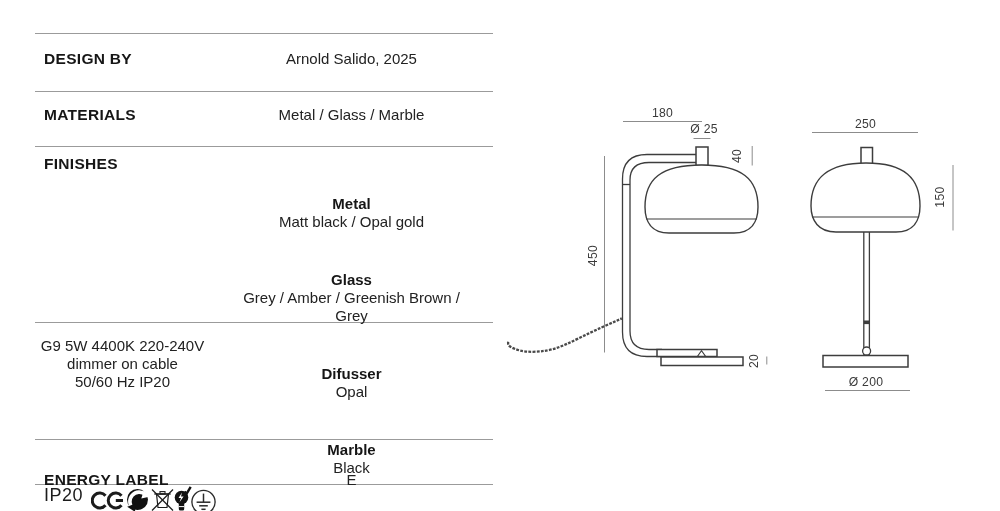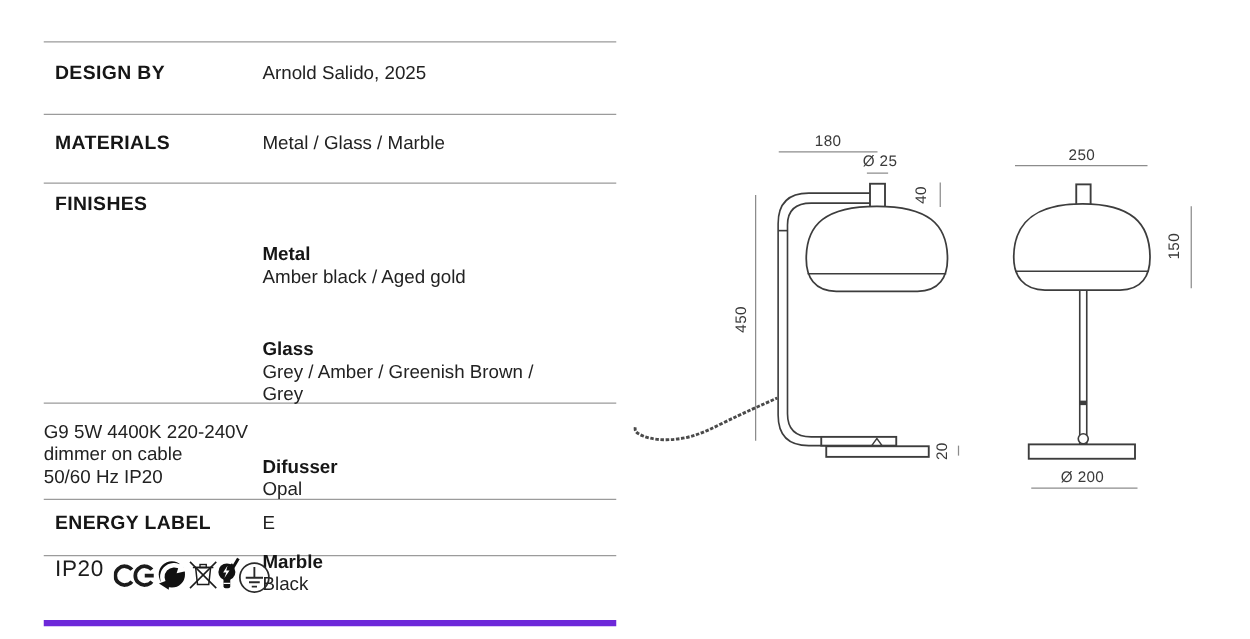--- a/index.html
+++ b/index.html
@@ -13,27 +13,27 @@
     border-bottom:5px solid #6d28d9;
   }
   .row{
     border-top:1px solid #9b9b9b;
     display:grid;grid-template-columns:175px 1fr;box-sizing:border-box;
   }
   .row-design  {height:58px;padding-top:16px;}
   .row-materials{height:55px;padding-top:14px;}
   .row-finishes{height:176px;padding-top:8px;}
   .row-specs   {height:77px;padding-top:14px;}
-  .row-energy  {height:45px;padding-top:10px;}
+  .row-energy  {height:45px;padding-top:31px;margin-top:40px;}
   .row-icons   {height:52px;display:flex;align-items:flex-start;}
   .lbl{
     font-weight:700;font-size:15.5px;letter-spacing:.3px;color:#161616;
     padding-left:9px;line-height:18px;
   }
-  .val{font-size:15px;line-height:18px;color:#222;}
+  .val{font-size:15px;line-height:18px;color:#222;text-align:center;}
   .val .b{font-weight:700;color:#161616;margin-top:40px;}
   .ip-text{font-size:18px;letter-spacing:.5px;color:#1c1c1c;padding-left:9px;margin-right:8px;}
   .icons-svg{display:block;}
   
   .drawing{position:absolute;left:0;top:0;}
   .ol{stroke:#3d3d3d;stroke-width:1.3;fill:none;}
   .olw{stroke:#3d3d3d;stroke-width:1.5;fill:#fff;}
   .dim{stroke:#8c8c8c;stroke-width:1;fill:none;}
   .dimtxt{font-size:12.2px;fill:#3a3a3a;letter-spacing:.3px;}
 </style>
@@ -51,21 +51,21 @@
 
     <div class="row row-materials">
       <div class="lbl">MATERIALS</div>
       <div class="val">Metal / Glass / Marble</div>
     </div>
 
     <div class="row row-finishes">
       <div class="lbl">FINISHES</div>
       <div class="val">
         <div class="b">Metal</div>
-        <div>Amber black / Aged gold</div>
+        <div>Matt black / Opal gold</div>
         <div class="b">Glass</div>
         <div>Grey / Amber / Greenish Brown /</div>
         <div>Grey</div>
         <div class="b">Difusser</div>
         <div>Opal</div>
         <div class="b">Marble</div>
         <div>Black</div>
       </div>
     </div>
 

